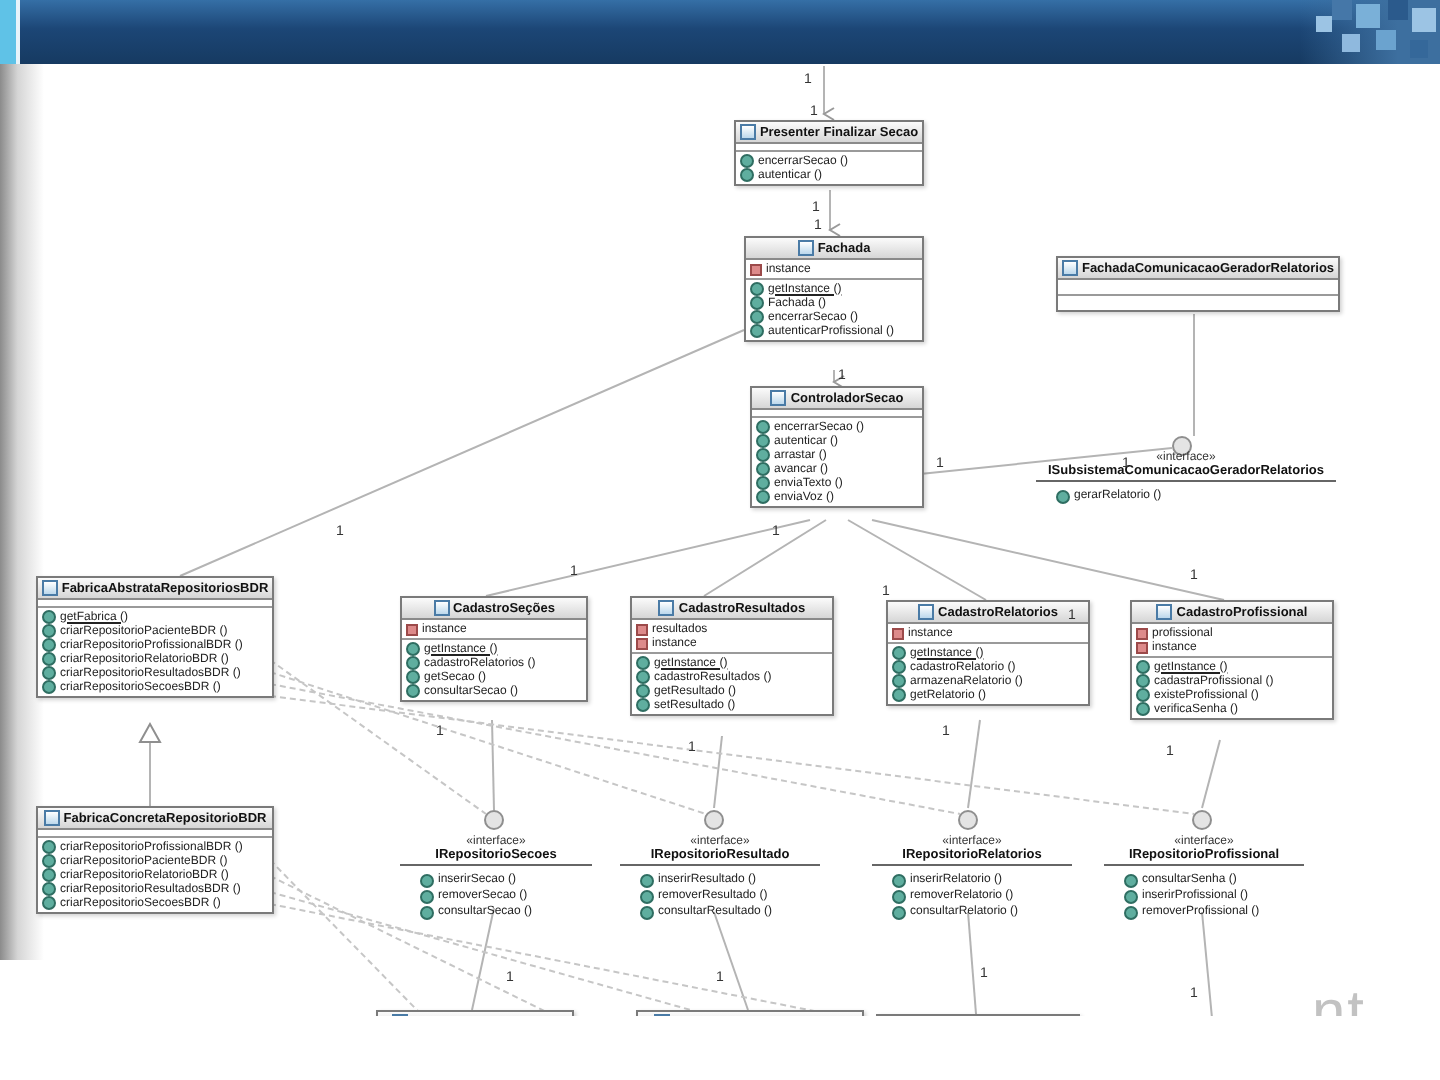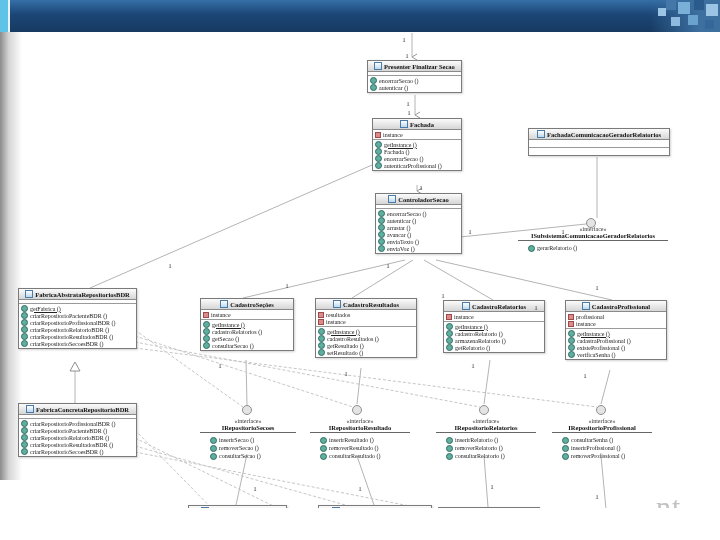--- a/index.html
+++ b/index.html
@@ -1,17 +1,17 @@
 <!DOCTYPE html>
 <html><head>
 <meta charset="utf-8">
 <style>
   html,body{margin:0;padding:0;background:#fff;}
   .slide{position:relative;width:720px;height:508px;background:#ffffff;overflow:hidden;
-         font-family:Liberation Serif, serif;}
+         font-family:Liberation Sans, sans-serif;}
 
   
   .topbar{position:absolute;left:0;top:0;width:720px;height:32px;z-index:5;
           background:linear-gradient(180deg,#356fa6 0%,#1c4676 45%,#163a61 100%);}
   .topbar-accent{position:absolute;left:0;top:0;width:8px;height:32px;background:#5fc2e7;
                  border-right:2px solid #e8f4fb;}
   .mosaic{position:absolute;right:0;top:0;width:70px;height:32px;
           background:linear-gradient(90deg,rgba(90,140,185,0) 0%,#3d6f9f 70%);}
   .tile{position:absolute;}
 

